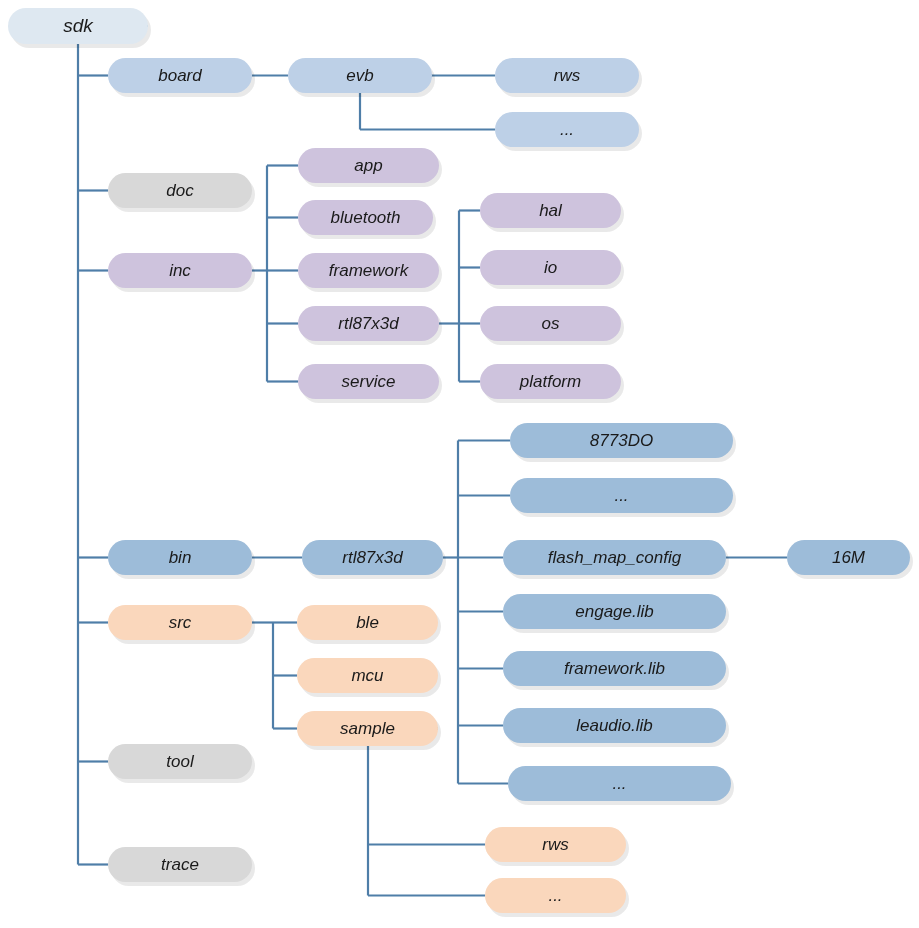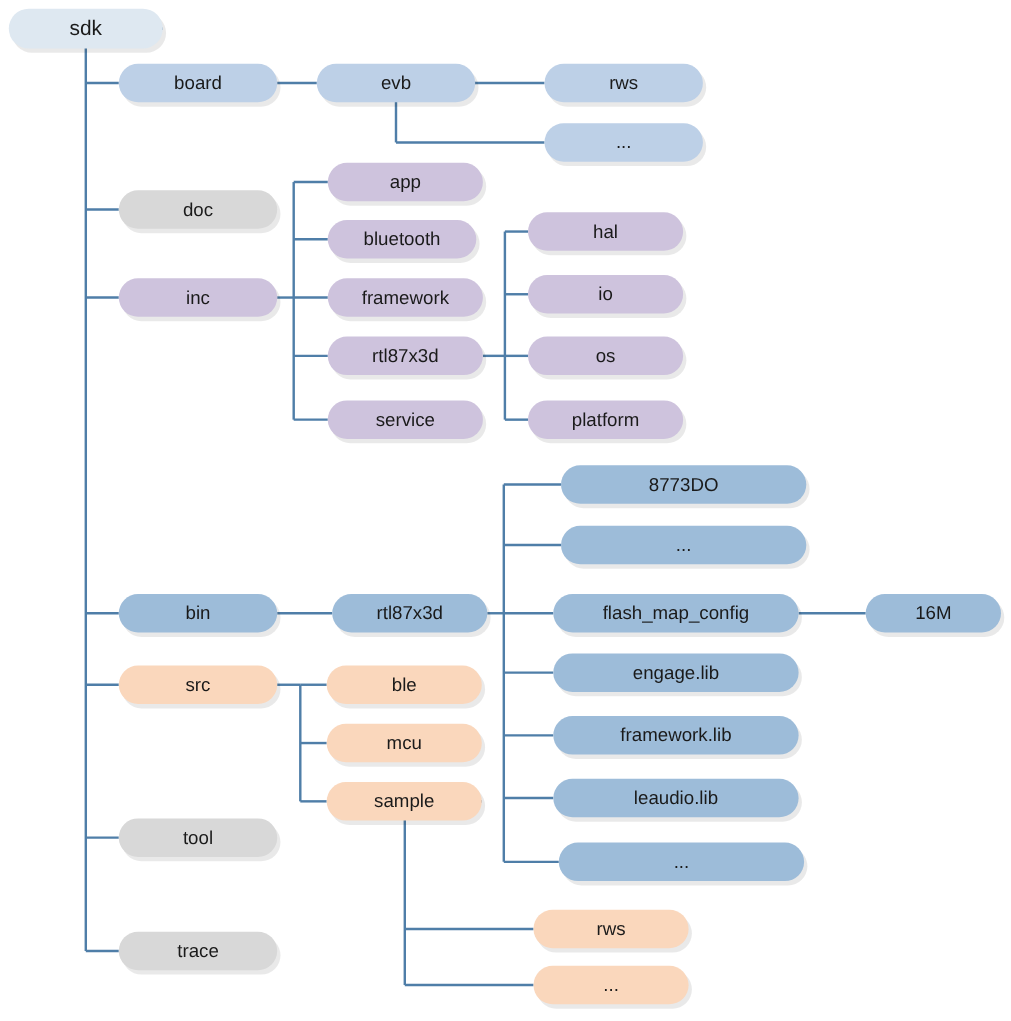--- a/index.html
+++ b/index.html
@@ -12,20 +12,21 @@
     width: 919px;
     height: 928px;
     font-family: "Liberation Sans", sans-serif;
     overflow: hidden;
   }
   #diagram-root {
     position: relative;
     width: 800px;
     height: 928px;
     background: #ffffff;
+    font-style: italic;
   }
   svg.tree-canvas {
     position: absolute;
     left: 0;
     top: 0;
     width: 919px;
     height: 928px;
     display: block;
   }
   .connector {

